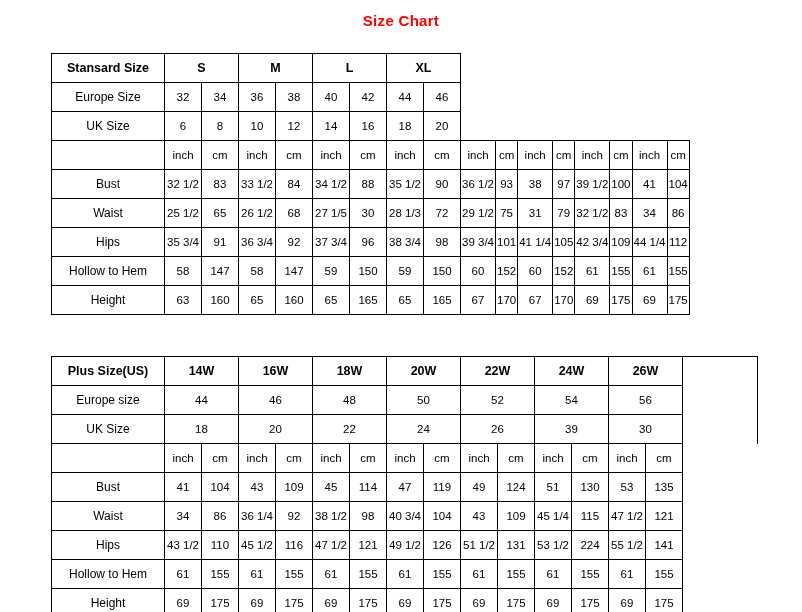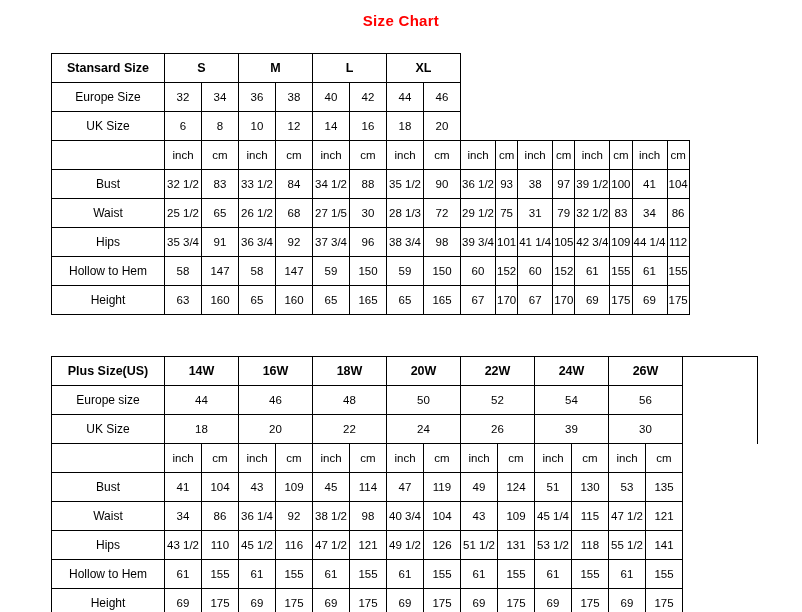--- a/index.html
+++ b/index.html
@@ -348,21 +348,21 @@
             <td>110</td>
             <td>45 1/2</td>
             <td>116</td>
             <td>47 1/2</td>
             <td>121</td>
             <td>49 1/2</td>
             <td>126</td>
             <td>51 1/2</td>
             <td>131</td>
             <td>53 1/2</td>
-            <td>118</td>
+            <td>224</td>
             <td>55 1/2</td>
             <td>141</td>
             <td style="border: none;"></td>
           </tr>
           <tr>
             <td class="rowhead">Hollow to Hem</td>
             <td>61</td>
             <td>155</td>
             <td>61</td>
             <td>155</td>

